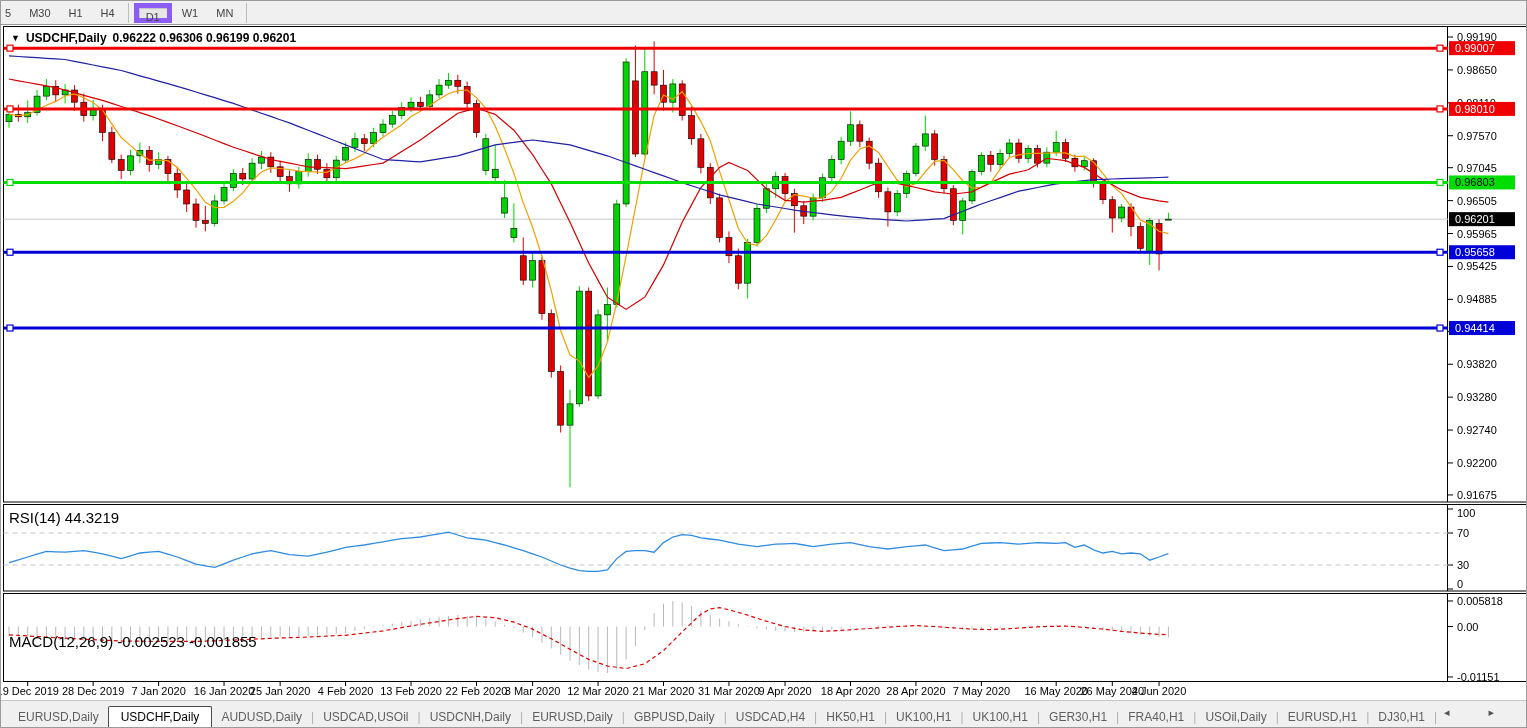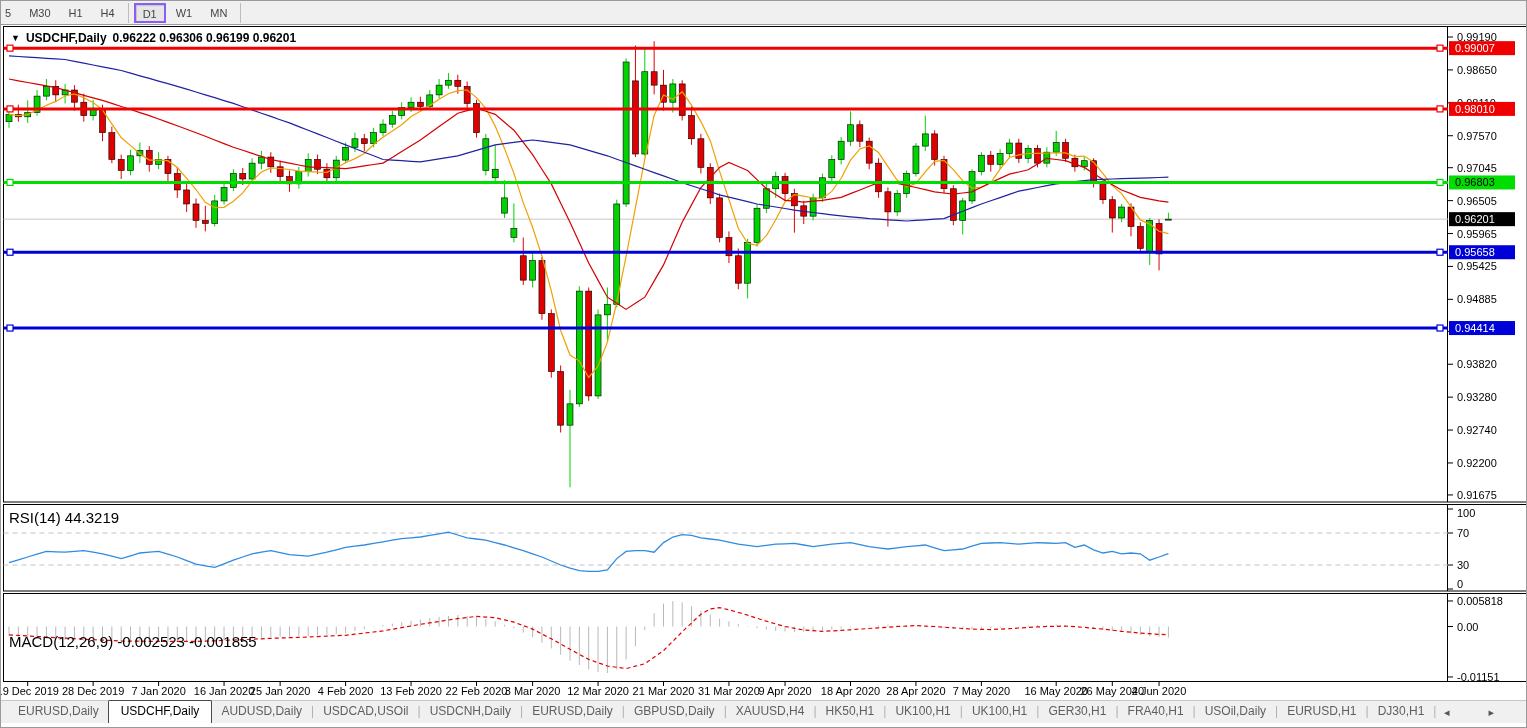--- a/index.html
+++ b/index.html
@@ -4,33 +4,33 @@
 <style>
   html,body{margin:0;padding:0;background:#fff;}
   *{box-sizing:border-box;}
   #app{position:relative;width:1527px;height:728px;background:#ffffff;overflow:hidden;
        font-family:"Liberation Sans",sans-serif;border:1px solid #9a9a9a;}
   
   #toolbar{position:absolute;left:0;top:0;width:1527px;height:24px;background:#f0f0f0;
            border-bottom:1px solid #9a9a9a;display:flex;align-items:center;}
   .tf-btn{height:20px;padding:2px 7px;margin:0 1px;font-size:11px;color:#444;
           border:1px solid transparent;background:transparent;line-height:15px;}
-  .tf-btn.active{background:#e6e6e6;border:2px solid #8b5cf6;box-shadow:inset 1px 1px 1px rgba(0,0,0,.15);}
+  .tf-btn.active{background:#e6e6e6;border:5px solid #8b5cf6;box-shadow:inset 1px 1px 1px rgba(0,0,0,.15);}
   .tb-sep{width:1px;height:20px;background:#bdbdbd;margin:0 4px;}
   
   #chart-title{position:absolute;left:10px;top:30px;font-size:12px;font-weight:bold;color:#000;
                display:flex;align-items:center;gap:6px;z-index:5;}
   #sym-dd{font-size:9px;color:#000;}
   
   .ind-label{position:absolute;left:8px;font-size:15px;color:#000;z-index:5;}
   
   #plot{position:absolute;left:0;top:0;z-index:1;}
   svg text{font-family:"Liberation Sans",sans-serif;}
   
-  #tabbar{position:absolute;left:0;top:699px;width:1527px;height:23px;background:#f0f0f0;
+  #tabbar{position:absolute;left:0;top:699px;width:1527px;height:29px;background:#f0f0f0;
           border-top:1px solid #c7c7c7;display:flex;align-items:flex-end;padding-left:8px;}
   .tab{font-size:12px;color:#5f5f5f;padding:3px 9px 4px 9px;margin-bottom:1px;white-space:nowrap;}
   .tab.active{background:#ffffff;color:#000;border:1px solid #4a4a4a;border-bottom:none;
               border-radius:2px 2px 0 0;padding:3px 12px 5px 12px;margin-bottom:0;}
   .tab-sep{color:#b0b0b0;font-size:12px;margin-bottom:5px;}
   #tab-arrows{position:absolute;right:14px;bottom:8px;font-size:11px;color:#555;letter-spacing:18px;}
 </style>
 </head>
 <body>
 
@@ -566,21 +566,21 @@
       <div class="tab">AUDUSD,Daily</div>
       <div class="tab-sep">|</div>
       <div class="tab">USDCAD,USOil</div>
       <div class="tab-sep">|</div>
       <div class="tab">USDCNH,Daily</div>
       <div class="tab-sep">|</div>
       <div class="tab">EURUSD,Daily</div>
       <div class="tab-sep">|</div>
       <div class="tab">GBPUSD,Daily</div>
       <div class="tab-sep">|</div>
-      <div class="tab">XAUUSD,H4</div>
+      <div class="tab">USDCAD,H4</div>
       <div class="tab-sep">|</div>
       <div class="tab">HK50,H1</div>
       <div class="tab-sep">|</div>
       <div class="tab">UK100,H1</div>
       <div class="tab-sep">|</div>
       <div class="tab">UK100,H1</div>
       <div class="tab-sep">|</div>
       <div class="tab">GER30,H1</div>
       <div class="tab-sep">|</div>
       <div class="tab">FRA40,H1</div>

